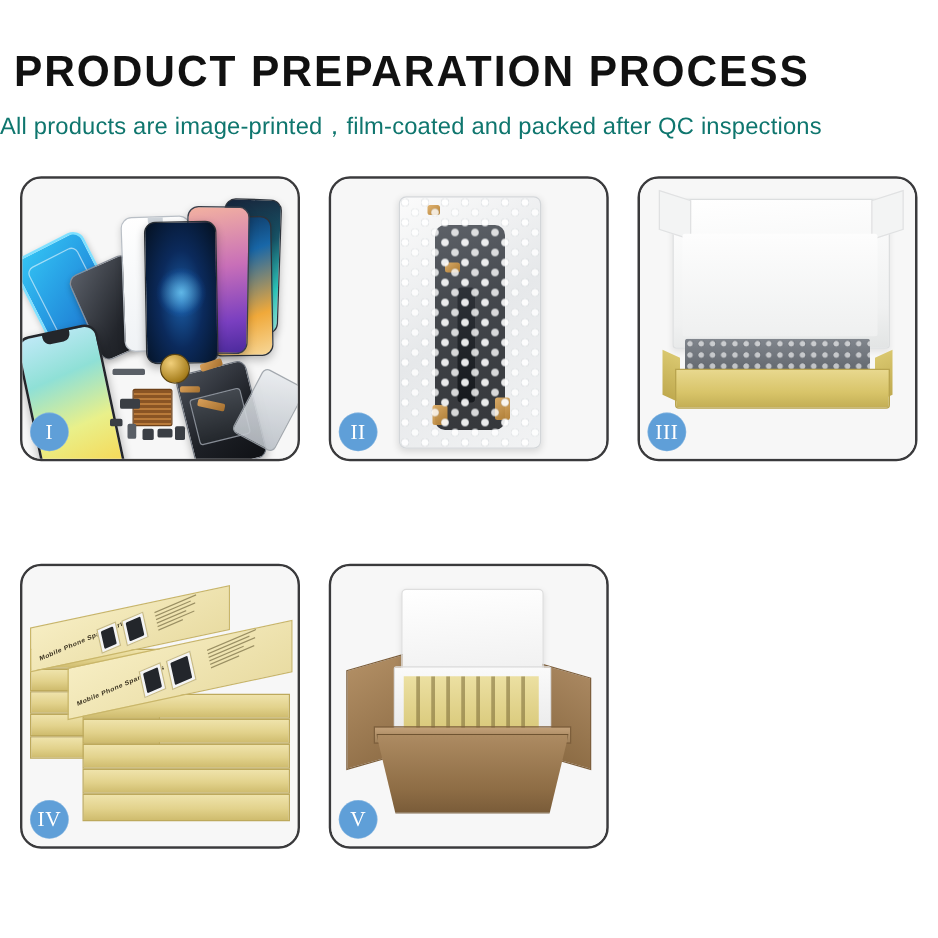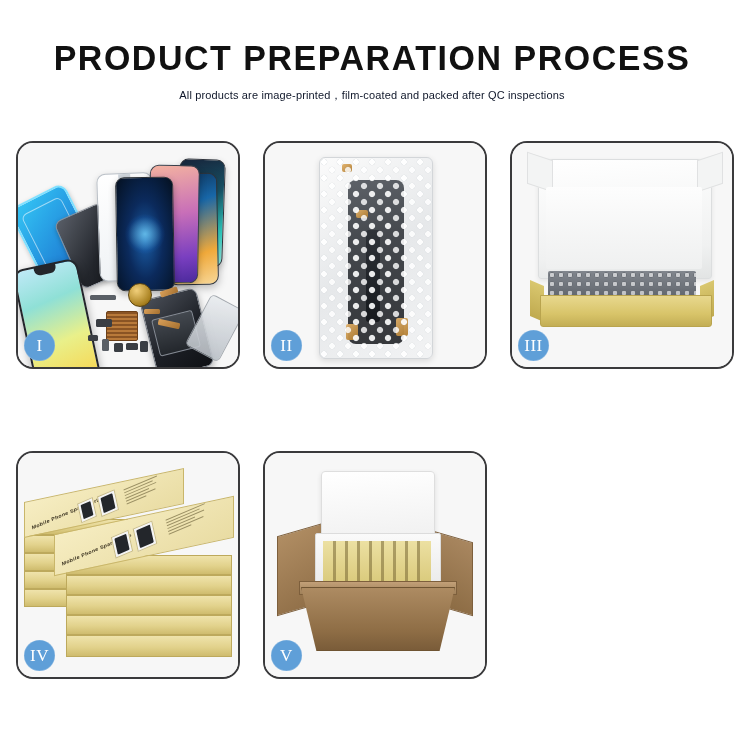--- a/index.html
+++ b/index.html
@@ -6,30 +6,30 @@
   body{
     width:750px;height:750px;
     background:#ffffff;
     font-family:"Liberation Sans","DejaVu Sans",sans-serif;
     overflow:hidden;
     position:relative;
   }
   .page{position:relative;width:750px;height:750px;}
 
   
-  .header{position:absolute;left:0;top:40px;width:744px;text-align:center;}
+  .header{position:absolute;left:0;top:40px;width:744px;}
   .title{
     font-size:35px;font-weight:700;color:#111111;
     letter-spacing:1.6px;line-height:1;
     transform:scaleX(0.97);transform-origin:center;
     white-space:nowrap;
   }
   .subtitle{
     margin-top:13px;
-    font-size:11px;font-weight:400;color:#0f172a;
+    font-size:19px;font-weight:400;color:#0f766e;
     letter-spacing:0.15px;white-space:nowrap;
   }
 
   
   .grid{position:absolute;left:16px;top:141px;width:718px;height:538px;}
   .panel{
     position:absolute;width:224px;height:228px;
     border:2.5px solid #3a3a3c;border-radius:17px;
     background:#f6f6f6;overflow:hidden;
     box-sizing:border-box;

